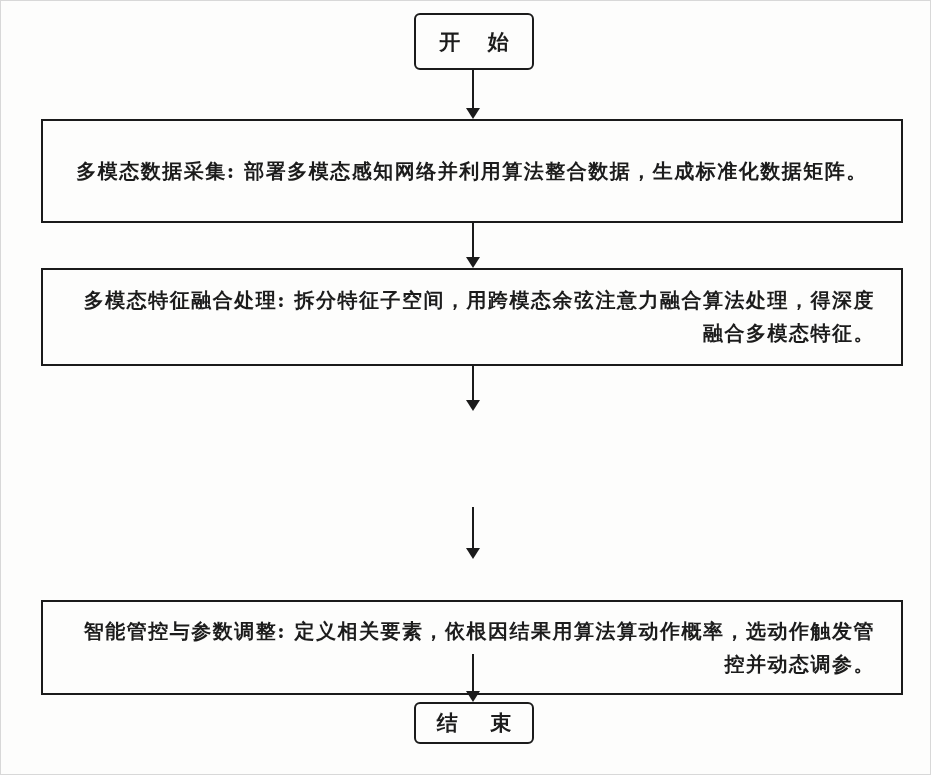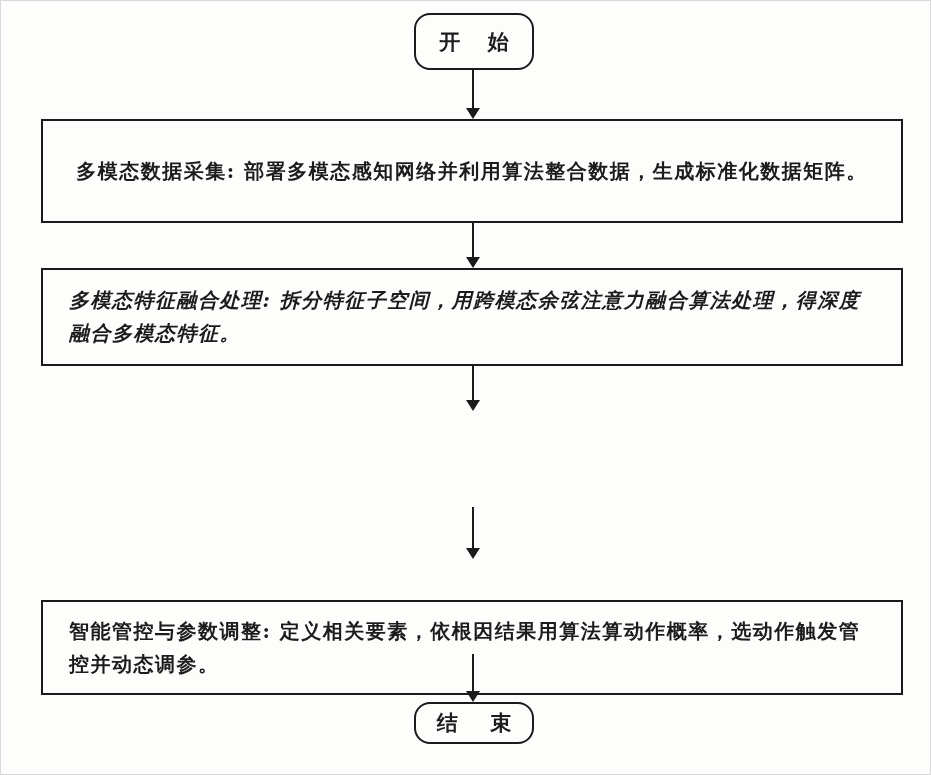--- a/index.html
+++ b/index.html
@@ -18,21 +18,21 @@
     color: #1c1c1c;
     overflow: hidden;
   }
 
   
   .terminal {
     position: absolute;
     left: 413px;
     width: 120px;
     border: 2px solid #1b1b1b;
-    border-radius: 16px;
+    border-radius: 6px;
     background: #fdfdfc;
     display: flex;
     align-items: center;
     justify-content: center;
     font-size: 21px;
     font-weight: bold;
     letter-spacing: 10px;
     text-indent: 10px; 
     box-sizing: border-box;
   }
@@ -43,29 +43,29 @@
   .process {
     position: absolute;
     left: 40px;
     width: 862px;
     border: 2px solid #1b1b1b;
     background: #fdfdfc;
     box-sizing: border-box;
     display: flex;
     align-items: center;
     justify-content: center;
-    text-align: left;
+    text-align: right;
     font-size: 20px;
     font-weight: bold;
     line-height: 1.65;
     letter-spacing: 1.5px;
     padding: 20px 26px;
   }
   .process.p1 { top: 118px; height: 104px; }
-  .process.p2 { top: 267px; height: 98px; font-style: italic;  }
+  .process.p2 { top: 267px; height: 98px;  }
   .process.p3 { top: 410px; height: 96px;  }
   .process.p4 { top: 558px; height: 95px; margin-top: 41px;  }
 
   
   .arrow {
     position: absolute;
     left: 464px;
     width: 16px;
     display: flex;
     flex-direction: column;

